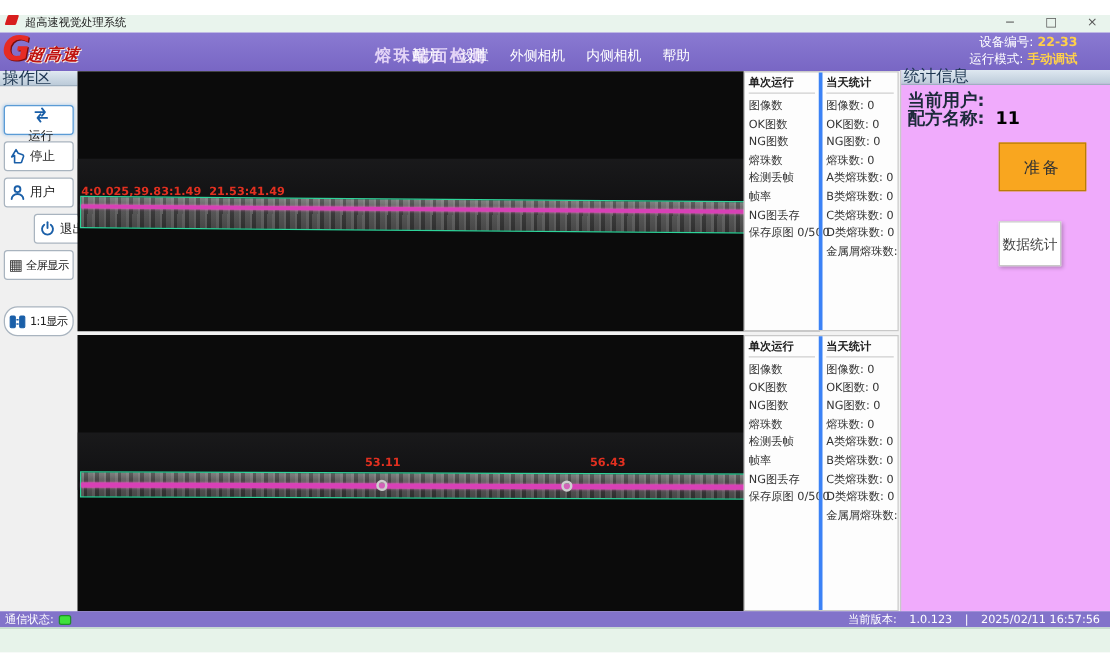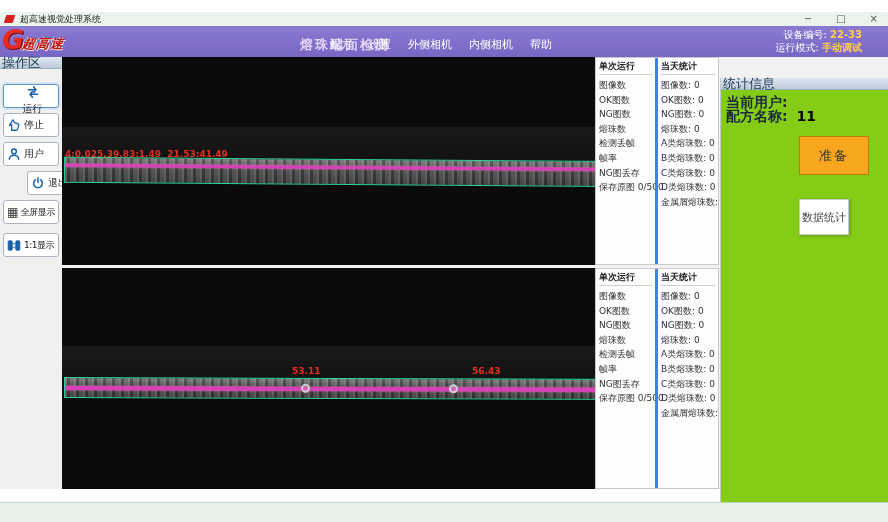--- a/index.html
+++ b/index.html
@@ -1,21 +1,21 @@
 <!DOCTYPE html>
 <html><head>
 <meta charset="utf-8">
 <style>
   * { margin:0; padding:0; box-sizing:border-box; }
   html,body { width:888px; height:522px; font-family:"DejaVu Sans","Liberation Sans",sans-serif; background:#ffffff; overflow:hidden; }
   .abs { position:absolute; }
   #stage { position:relative; width:888px; height:522px; background:#ffffff; }
 
   
-  #titlebar { left:0; top:12px; width:888px; height:14px; background:#e9f4ed; display:flex; align-items:center; }
+  #titlebar { left:0; top:12px; width:888px; height:14px; background:#e9f4ed; display:flex; }
   #app-icon { width:9px; height:8px; margin-left:5px; background:#d81e1e; transform:skewX(-18deg); border-radius:1px; }
   #titlebar-title { font-size:9px; color:#222; margin-left:6px; }
   #win-controls { position:absolute; right:10px; top:0; height:14px; display:flex; gap:24px; align-items:center; color:#555; font-size:10px; line-height:10px; }
   #win-controls span { cursor:default; }
 
   
   #header { left:0; top:26px; width:888px; height:31px; background:linear-gradient(#8a7ad2,#7866c4); color:#fff; }
   #logo-g { left:2px; top:-2px; font-size:27px; font-weight:bold; font-style:italic; color:#e62b24; text-shadow:1px 1px 0 #7a0c08; }
   #logo-text { left:22px; top:9px; font-size:13px; font-weight:bold; font-style:italic; color:#c01410; text-shadow:1px 1px 0 #f6e9e2,-1px 0 0 #f6e9e2; letter-spacing:1px; transform:skewX(-8deg); }
   #app-title { left:84px; top:4px; font-size:18px; font-weight:bold; letter-spacing:2px; color:#ffffff; }
@@ -54,21 +54,21 @@
   #stats-top { top:0; height:208px; }
   #stats-bottom { top:211px; height:221px; }
   .stats .col { padding:2px 3px; font-size:9px; color:#333; }
   .stats .col.c1 { width:59px; }
   .stats .col.c2 { width:63px; border-left:3px solid #3b82f6; }
   .stats .col-title { font-size:9px; font-weight:bold; color:#222; border-bottom:1px solid #cfcfcf; padding-bottom:1px; margin-bottom:3px; }
   .stat-row { line-height:14.6px; white-space:nowrap; }
   .save-row { line-height:14.6px; white-space:nowrap; }
 
   
-  #right-panel { left:720px; top:-1px; width:168px; height:433px; background:#84cc16; border-left:1px solid #c9c9c9;margin-top:22px; }
+  #right-panel { left:720px; top:-1px; width:168px; height:433px; background:#f0abfc; border-left:1px solid #c9c9c9; }
   #right-panel .panel-header { width:100%; }
   .info-line { position:absolute; left:5px; font-size:14px; font-weight:bold; color:#1c2a3a; }
   .info-line .v { color:#000; margin-left:4px; }
   #prepare-btn { position:absolute; left:78px; top:58px; width:70px; height:39px; background:#f9a61f; border:1px solid #b97d07; font-size:13px; color:#333; display:flex; align-items:center; justify-content:center; letter-spacing:2px; cursor:default; }
   #data-btn { position:absolute; left:78px; top:121px; width:50px; height:36px; background:#ffffff; border:1px solid #c9c9c9; box-shadow:1px 1px 3px rgba(0,0,0,.25); font-size:11px; color:#444; display:flex; align-items:center; justify-content:center; cursor:default; }
 
   
   #statusbar { left:0; top:489px; width:888px; height:13px; background:#8273ca; color:#fff; font-size:9px; display:flex; align-items:center; }
   #comm-label { margin-left:4px; }
   #comm-led { width:10px; height:8px; background:#3ee23c; border:1px solid #1f8f2a; border-radius:2px; margin-left:4px; }
@@ -155,21 +155,21 @@
           </g>
         </svg>
         <span>退出</span>
       </div>
 
       <div class="side-btn small-label" style="top:143px;">
         <span class="glyph">▦</span>
         <span>全屏显示</span>
       </div>
 
-      <div class="side-btn small-label" style="top:176px;">
+      <div class="side-btn small-label" style="top:188px;border-radius:11px;">
         <svg width="14" height="13" viewBox="0 0 24 22">
           <g stroke="#1a5fa8" stroke-width="1.5">
             <rect x="2" y="3" width="7" height="16" rx="1.5" fill="#1a5fa8"></rect>
             <rect x="15" y="3" width="7" height="16" rx="1.5" fill="#1a5fa8"></rect>
             <path d="M10.5 8 h3 M10.5 14 h3" stroke-width="2"></path>
           </g>
         </svg>
         <span>1:1显示</span>
       </div>
     </div>
@@ -266,15 +266,25 @@
       <div class="info-line" style="top:30px;">
         <span>配方名称:</span>
         <span class="v">11</span>
       </div>
       <div id="prepare-btn">准备</div>
       <div id="data-btn">数据统计</div>
     </div>
 
   </div>
 
+  <div id="statusbar" class="abs">
+    <span id="comm-label">通信状态:</span>
+    <span id="comm-led"></span>
+    <span id="status-right">
+      <span>当前版本:</span>
+      <span>1.0.123</span>
+      <span>|</span>
+      <span>2025/02/11  16:57:56</span>
+    </span>
+  </div>
 
   <div id="desktop-bottom" class="abs"></div>
 </div>
 
 </body></html>

